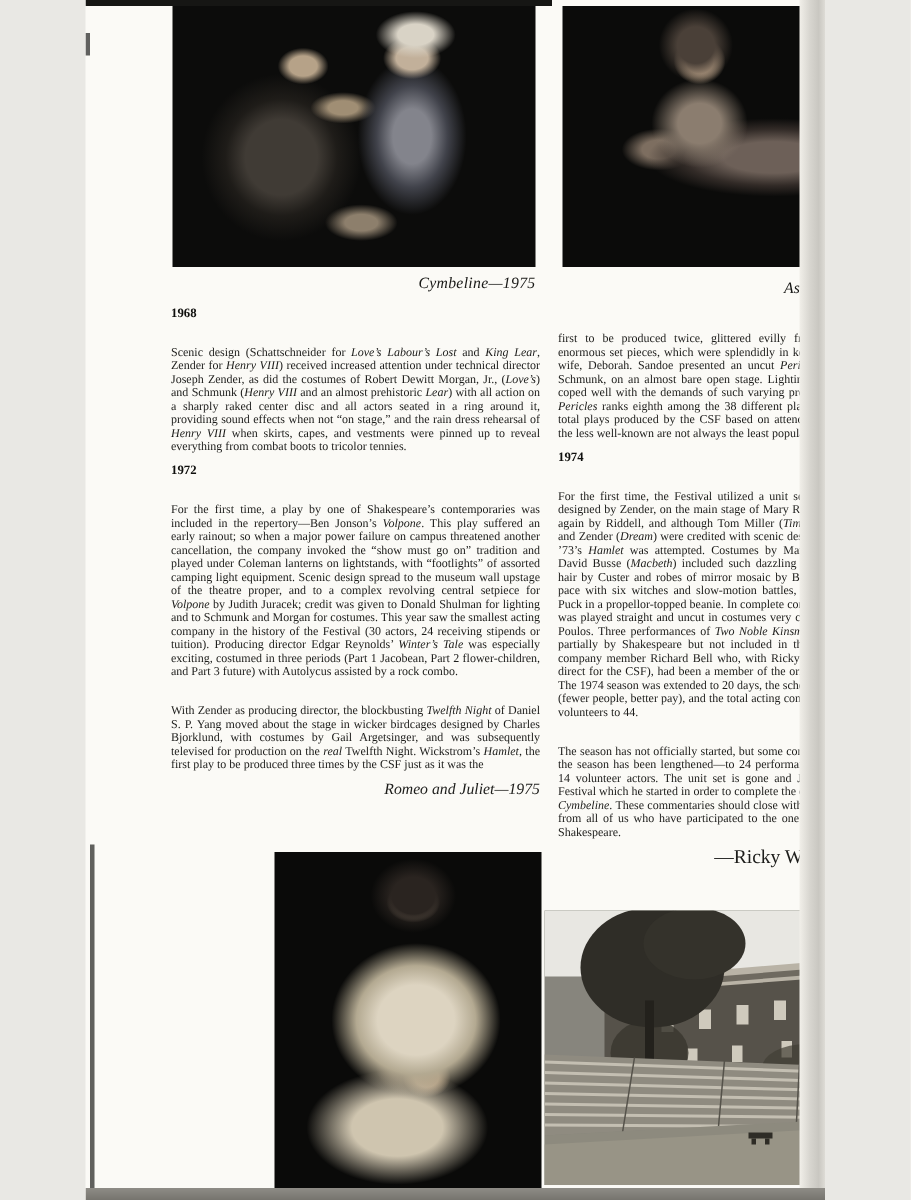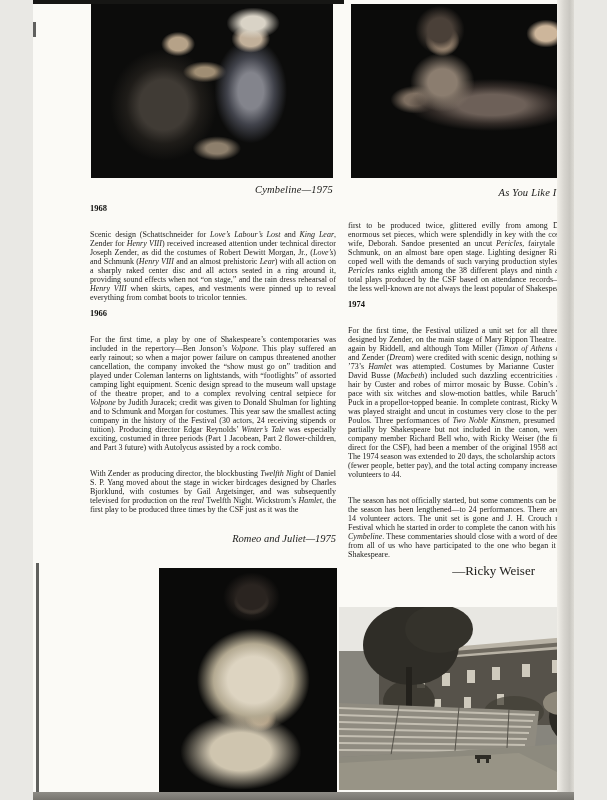--- a/index.html
+++ b/index.html
@@ -1,17 +1,17 @@
 <!DOCTYPE html>
 <html><head>
 <meta charset="utf-8">
 <style>
   html,body{margin:0;padding:0;background:#e9e8e4;}
   .page{
-    position:relative;width:541px;height:800px;margin:0 auto;
+    position:relative;width:493px;height:800px;margin:0 auto;
     background:#fbfaf6;overflow:hidden;
     font-family:"Liberation Serif","DejaVu Serif",serif;
     color:#1a1a18;
   }
   
   .scan-top-bar{position:absolute;left:0;top:0;width:311px;height:4px;background:#161614;}
   .scan-left-notch{position:absolute;left:0;top:22px;width:3px;height:15px;background:#3a3a38;opacity:.8;}
   .scan-left-line{position:absolute;left:3px;top:563px;width:3px;height:237px;background:#2c2c2a;opacity:.75;}
   .scan-right-strip{position:absolute;right:0;top:0;width:17px;height:800px;
     background:linear-gradient(to right,#f1efe9,#d8d6d0 40%,#c9c7c1 75%,#dddbd5);}
@@ -61,21 +61,21 @@
   
   .col{position:absolute;font-size:8px;line-height:9px;text-align:justify;color:#1c1c1a;}
   .col-left{left:57px;top:204px;width:246px;}
   .col-right{left:315px;top:204px;width:253px;}
   .col h3{font-size:8.5px;line-height:9px;margin:0 0 1px 0;font-weight:bold;color:#0f0f0d;}
   .col p{margin:17px 0 0 0;}
   .col .sect{margin-bottom:7px;}
   .col .sect:last-child{margin-bottom:0;}
   .col i{font-style:italic;}
   .signature{margin-top:5px;text-align:right;padding-right:66px;font-size:13px;}
-  .caption-rj-flow{margin-top:19px;text-align:right;font-size:10.5px;font-style:italic;line-height:12px;}
+  .caption-rj-flow{margin-top:7px;text-align:right;font-size:10.5px;font-style:italic;line-height:12px;}
 </style>
 </head>
 <body>
 
 <div class="page">
 
   <div class="scan-top-bar"></div>
   <div class="scan-left-notch"></div>
   <div class="scan-left-line"></div>
 
@@ -83,21 +83,21 @@
   <div class="photo photo-ayli"></div>
   <div class="caption italic caption-cymbeline">Cymbeline—1975</div>
   <div class="caption italic caption-ayli">As You Like It—1975</div>
 
   <div class="col col-left">
     <div class="sect">
       <h3>1968</h3>
       <p>Scenic design (Schattschneider for <i>Love’s Labour’s Lost</i> and <i>King Lear</i>, Zender for <i>Henry VIII</i>) received increased attention under technical director Joseph Zender, as did the costumes of Robert Dewitt Morgan, Jr., (<i>Love’s</i>) and Schmunk (<i>Henry VIII</i> and an almost prehistoric <i>Lear</i>) with all action on a sharply raked center disc and all actors seated in a ring around it, providing sound effects when not “on stage,” and the rain dress rehearsal of <i>Henry VIII</i> when skirts, capes, and vestments were pinned up to reveal everything from combat boots to tricolor tennies.</p>
     </div>
     <div class="sect">
-      <h3>1966</h3>
+      <h3>1972</h3>
       <p>For the first time, a play by one of Shakespeare’s contemporaries was included in the repertory—Ben Jonson’s <i>Volpone</i>. This play suffered an early rainout; so when a major power failure on campus threatened another cancellation, the company invoked the “show must go on” tradition and played under Coleman lanterns on lightstands, with “footlights” of assorted camping light equipment. Scenic design spread to the museum wall upstage of the theatre proper, and to a complex revolving central setpiece for <i>Volpone</i> by Judith Juracek; credit was given to Donald Shulman for lighting and to Schmunk and Morgan for costumes. This year saw the smallest acting company in the history of the Festival (30 actors, 24 receiving stipends or tuition). Producing director Edgar Reynolds’ <i>Winter’s Tale</i> was especially exciting, costumed in three periods (Part 1 Jacobean, Part 2 flower-children, and Part 3 future) with Autolycus assisted by a rock combo.</p>
     </div>
     <div class="sect">
       <p>With Zender as producing director, the blockbusting <i>Twelfth Night</i> of Daniel S. P. Yang moved about the stage in wicker birdcages designed by Charles Bjorklund, with costumes by Gail Argetsinger, and was subsequently televised for production on the <i>real</i> Twelfth Night. Wickstrom’s <i>Hamlet</i>, the first play to be produced three times by the CSF just as it was the</p>
     </div>
     <div class="caption-rj-flow">Romeo and Juliet—1975</div>
   </div>
 
   <div class="col col-right">
     <div class="sect">

